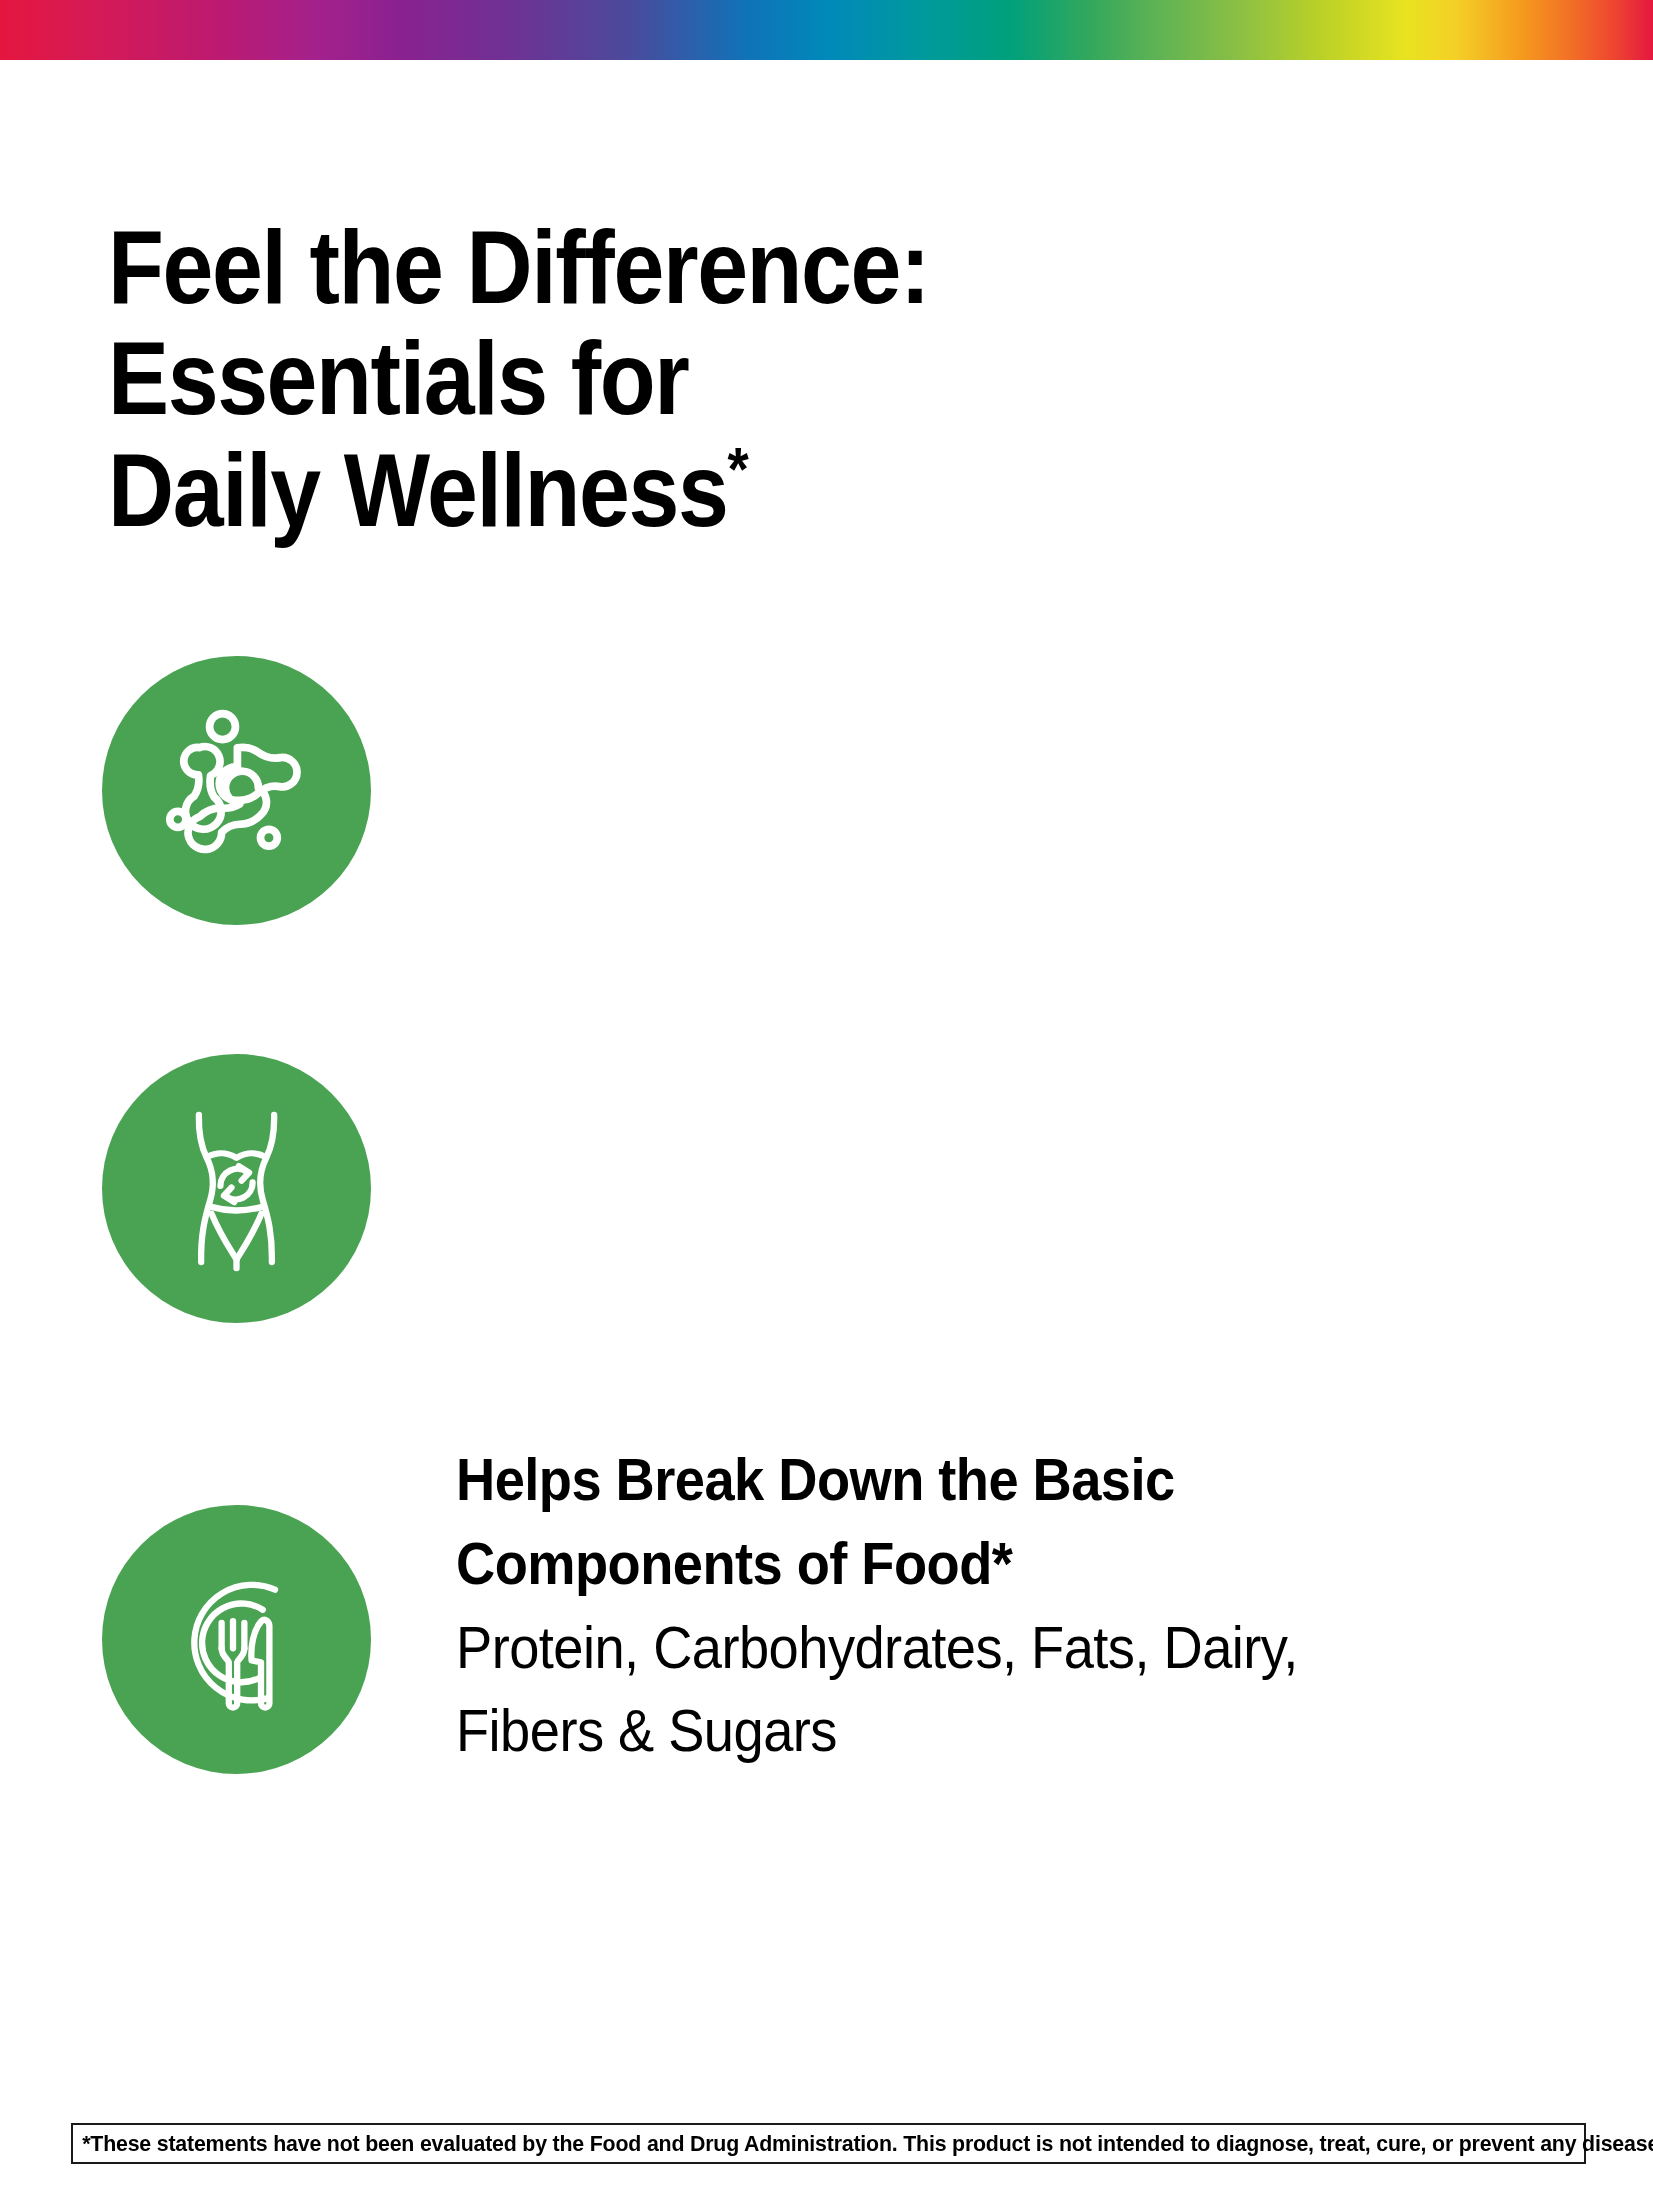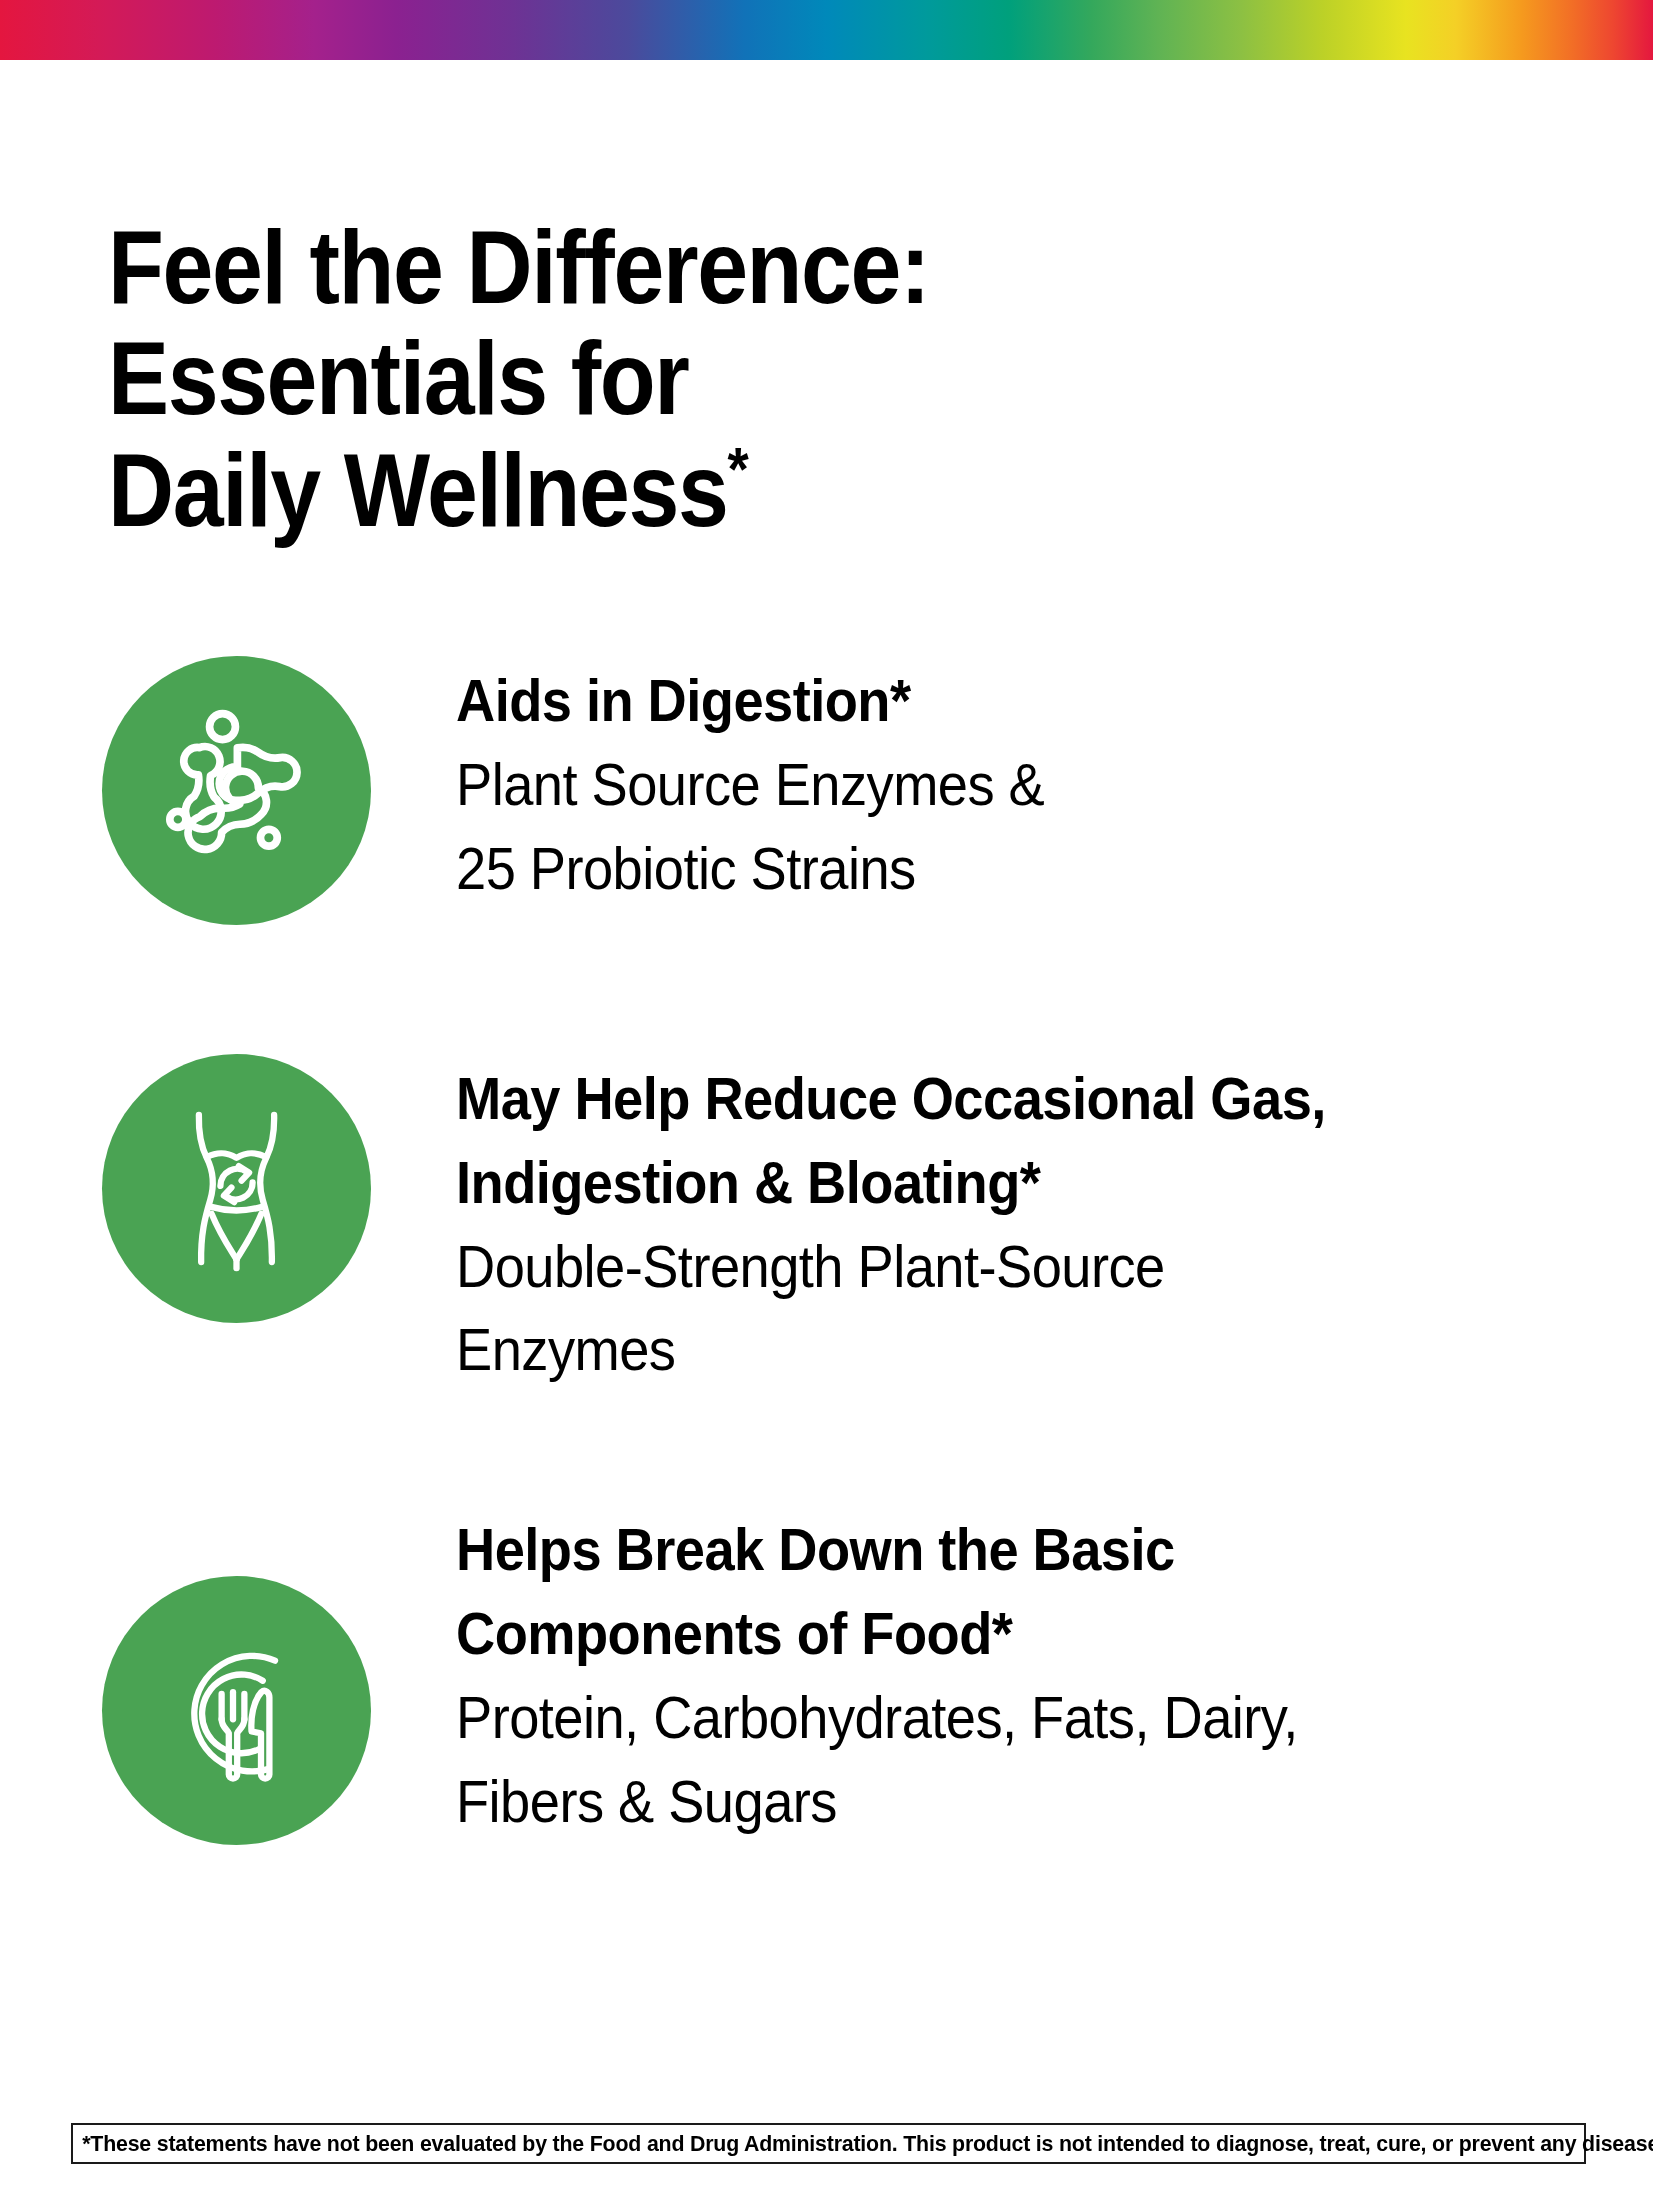--- a/index.html
+++ b/index.html
@@ -176,25 +176,20 @@
           <circle cx="68.5" cy="77" r="4.8"></circle>
 
           <path d="M28.8,25.5 a7.8,7.8 0 1 0 -0.6,15.5 q1.2,6.8 -2.4,12.2 a10.2,10.2 0 1 0 11.4,0.6 q-3.2,-5.4 -2,-12.4 a8.2,8.2 0 1 0 -6.4,-15.9 Z"></path>
 
           <path d="M50.5,34.5 a9.6,9.6 0 1 0 0.4,19.1 q6.6,0.4 11.6,-4.2 q5.4,-4.8 12.2,-3.6 a8.4,8.4 0 1 0 0.4,-16.6 q-7,1.2 -12.6,-3 q-5.2,-3.8 -12,-2.6 Z" transform="translate(0,2)"></path>
 
           <path d="M64.5,48.5 a9.4,9.4 0 1 0 -10.6,9.2 q-4.6,2.8 -10.2,2.4 q-7.4,-0.4 -12.6,4.8 a9.6,9.6 0 1 0 12.4,9 q4.2,-4.4 10.4,-4.6 q7.4,-0.2 12.2,-5.6 a9.6,9.6 0 0 0 -1.6,-15.2 Z" transform="translate(-2,0)"></path>
         </g>
       </svg>
     </div>
-    <div class="benefit-text">
-      <div class="benefit-title">Aids in Digestion*</div>
-      <div class="benefit-sub">Plant Source Enzymes &amp;</div>
-      <div class="benefit-sub">25 Probiotic Strains</div>
-    </div>
   </div>
 
   <div class="benefit-row row-2">
     <div class="icon-badge">
       <svg viewBox="0 0 100 100" xmlns="http://www.w3.org/2000/svg" aria-hidden="true">
         <g fill="none" stroke="#ffffff" stroke-width="3.6" stroke-linecap="round" stroke-linejoin="round">
 
           <path d="M28.5,8 C28.2,20 30.5,27.5 33,32.5 C36.5,39.5 37.5,48 35,56.5 C32,66.5 29.5,76 29.8,92"></path>
 
           <path d="M71.5,8 C71.8,20 69.5,27.5 67,32.5 C63.5,39.5 62.5,48 65,56.5 C68,66.5 70.5,76 70.2,92"></path>
@@ -209,26 +204,20 @@
 
           <path d="M50,90.5 L50,95.5"></path>
 
           <path d="M40.8,48.5 a9.6,9.6 0 0 1 15.6,-7.6"></path>
           <path d="M59.2,46.5 a9.6,9.6 0 0 1 -15.6,7.6"></path>
           <path d="M51.3,37.2 L57.2,40.9 L52.9,45.5"></path>
           <path d="M48.7,57.8 L42.8,54.1 L47.1,49.5"></path>
         </g>
       </svg>
     </div>
-    <div class="benefit-text">
-      <div class="benefit-title">May Help Reduce Occasional Gas,</div>
-      <div class="benefit-title">Indigestion &amp; Bloating*</div>
-      <div class="benefit-sub">Double-Strength Plant-Source</div>
-      <div class="benefit-sub">Enzymes</div>
-    </div>
   </div>
 
   <div class="benefit-row row-3">
     <div class="icon-badge">
       <svg viewBox="0 0 100 100" xmlns="http://www.w3.org/2000/svg" aria-hidden="true">
         <g fill="none" stroke="#ffffff" stroke-width="3.6" stroke-linecap="round" stroke-linejoin="round">
 
           <path d="M72,21.5 A33,33 0 1 0 68,83.5"></path>
 
           <path d="M65,33 A22.5,22.5 0 1 0 63,72"></path>

